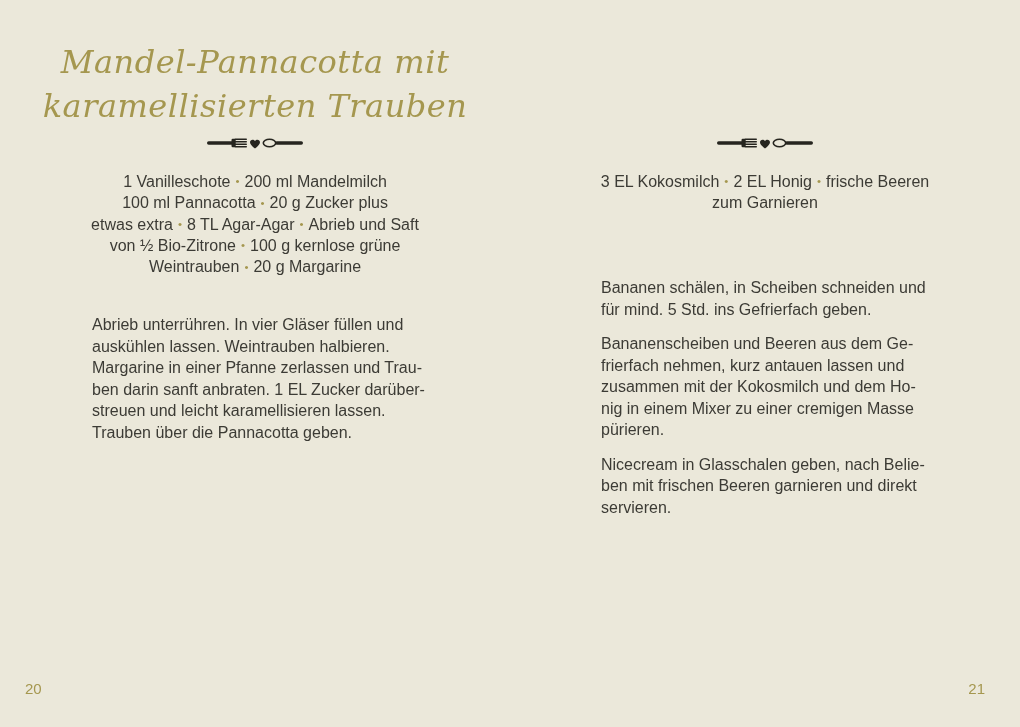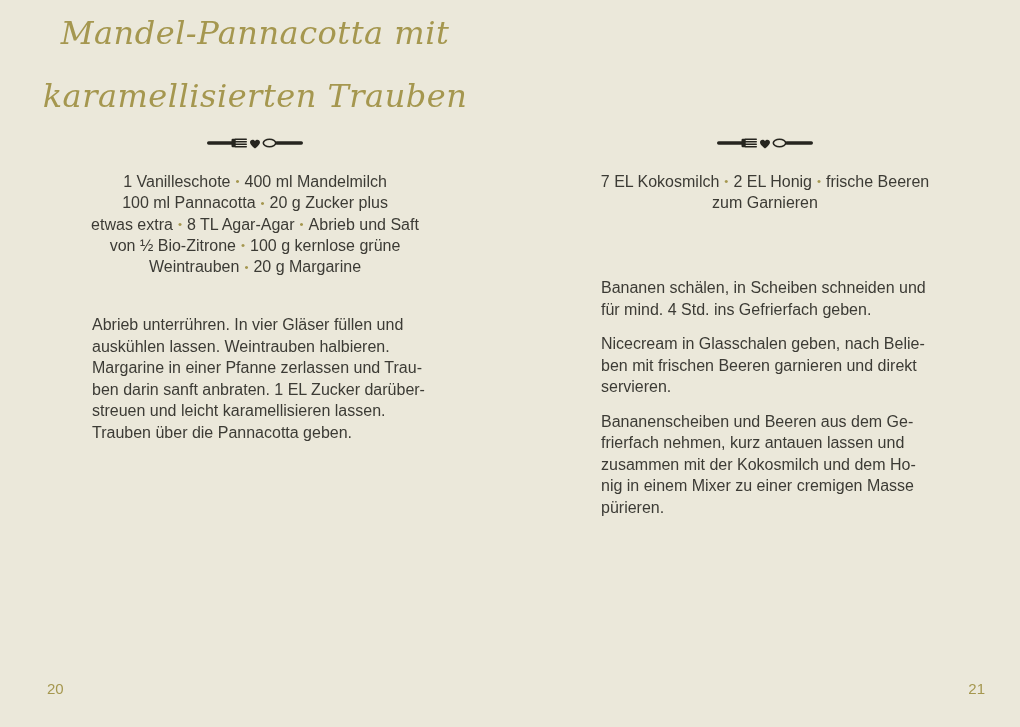--- a/index.html
+++ b/index.html
@@ -21,21 +21,21 @@
   .page-left  { left: 0; }
   .page-right { left: 510px; }
 
   .recipe-title {
     position: absolute; top: 38px; left: 10px; right: 10px; height: 90px;
     display: flex; align-items: flex-end; justify-content: center;
     text-align: center;
     font-family: "DejaVu Serif", serif;
     font-style: italic;
     font-weight: normal;
-    font-size: 32px; line-height: 63px;
+    font-size: 32px; line-height: 44px;
     letter-spacing: 0.5px;
     color: var(--accent);
     white-space: pre-line;
     margin: 0;
   }
 
   .ornament {
     position: absolute; top: 135px; left: 0; right: 0;
     display: flex; justify-content: center;
   }
@@ -62,21 +62,21 @@
   .page-left  .instructions { top: 314px; left: 92px; width: 370px; }
   .page-right .instructions { top: 277px; left: 91px; width: 370px; }
   .instructions p { margin: 0 0 13px 0; }
   .instructions p:last-child { margin-bottom: 16px; }
 
   .page-number {
     position: absolute; bottom: 30px;
     font-size: 15px;
     color: var(--accent);
   }
-  .page-left  .page-number { left: 47px; }
+  .page-left  .page-number { left: 25px; }
   .page-right .page-number { right: 35px; }
 </style>
 </head>
 <body>
 
 <div>
 
   <section class="page page-left">
     <h1 class="recipe-title">Mandel-Pannacotta mit
 karamellisierten Trauben</h1>
@@ -93,21 +93,21 @@
         </g>
         <path fill="currentColor" d="M48 13.6 C45.2 11.2 43 9.4 43 7.2 C43 4.6 46.5 3.7 48 6.1 C49.5 3.7 53 4.6 53 7.2 C53 9.4 50.8 11.2 48 13.6 Z"></path>
         <g>
           <ellipse cx="62.5" cy="8" rx="6.2" ry="3.8" fill="none" stroke="currentColor" stroke-width="1.6"></ellipse>
           <rect x="68" y="6.3" width="28" height="3.4" rx="1.7" fill="currentColor"></rect>
         </g>
       </svg>
     </div>
 
     <div class="ingredients">
-        <div class="ingredient-line"><span>1 Vanilleschote</span><span class="bullet-dot">•</span><span>400 ml Mandelmilch</span></div>
+        <div class="ingredient-line"><span>1 Vanilleschote</span><span class="bullet-dot">•</span><span>200 ml Mandelmilch</span></div>
         <div class="ingredient-line"><span>100 ml Pannacotta</span><span class="bullet-dot">•</span><span>20 g Zucker plus</span></div>
         <div class="ingredient-line"><span>etwas extra</span><span class="bullet-dot">•</span><span>8 TL Agar-Agar</span><span class="bullet-dot">•</span><span>Abrieb und Saft</span></div>
         <div class="ingredient-line"><span>von ½ Bio-Zitrone</span><span class="bullet-dot">•</span><span>100 g kernlose grüne</span></div>
         <div class="ingredient-line"><span>Weintrauben</span><span class="bullet-dot">•</span><span>20 g Margarine</span></div>
       </div>
 
     <div class="instructions"><p>Abrieb unterrühren. In vier Gläser füllen und
 auskühlen lassen. Weintrauben halbieren.
 Margarine in einer Pfanne zerlassen und Trau-
 ben darin sanft anbraten. 1 EL Zucker darüber-
@@ -131,29 +131,29 @@
         </g>
         <path fill="currentColor" d="M48 13.6 C45.2 11.2 43 9.4 43 7.2 C43 4.6 46.5 3.7 48 6.1 C49.5 3.7 53 4.6 53 7.2 C53 9.4 50.8 11.2 48 13.6 Z"></path>
         <g>
           <ellipse cx="62.5" cy="8" rx="6.2" ry="3.8" fill="none" stroke="currentColor" stroke-width="1.6"></ellipse>
           <rect x="68" y="6.3" width="28" height="3.4" rx="1.7" fill="currentColor"></rect>
         </g>
       </svg>
     </div>
 
     <div class="ingredients">
-        <div class="ingredient-line"><span>7 EL Kokosmilch</span><span class="bullet-dot">•</span><span>2 EL Honig</span><span class="bullet-dot">•</span><span>frische Beeren</span></div>
+        <div class="ingredient-line"><span>3 EL Kokosmilch</span><span class="bullet-dot">•</span><span>2 EL Honig</span><span class="bullet-dot">•</span><span>frische Beeren</span></div>
         <div class="ingredient-line"><span>zum Garnieren</span></div>
       </div>
 
     <div class="instructions"><p>Bananen schälen, in Scheiben schneiden und
-für mind. 4 Std. ins Gefrierfach geben.</p><p>Nicecream in Glasschalen geben, nach Belie-
-ben mit frischen Beeren garnieren und direkt
-servieren.</p><p>Bananenscheiben und Beeren aus dem Ge-
+für mind. 5 Std. ins Gefrierfach geben.</p><p>Bananenscheiben und Beeren aus dem Ge-
 frierfach nehmen, kurz antauen lassen und
 zusammen mit der Kokosmilch und dem Ho-
 nig in einem Mixer zu einer cremigen Masse
-pürieren.</p></div>
+pürieren.</p><p>Nicecream in Glasschalen geben, nach Belie-
+ben mit frischen Beeren garnieren und direkt
+servieren.</p></div>
 
     <div class="page-number">21</div>
   </section>
 
 </div>
 
 </body></html>

